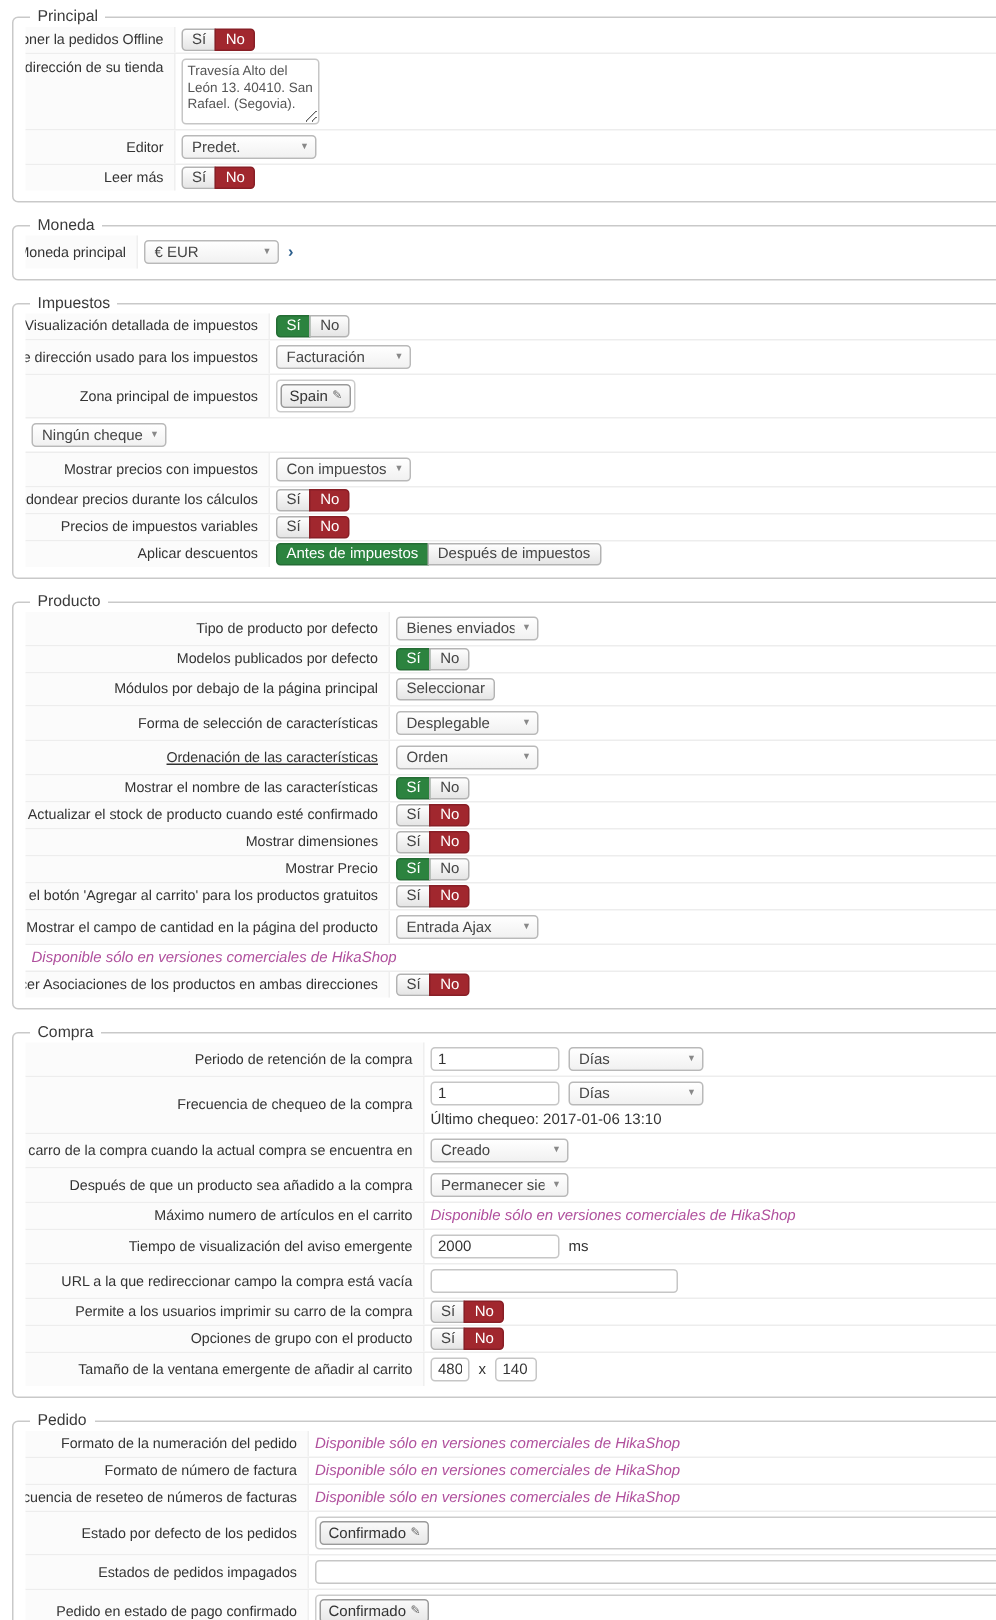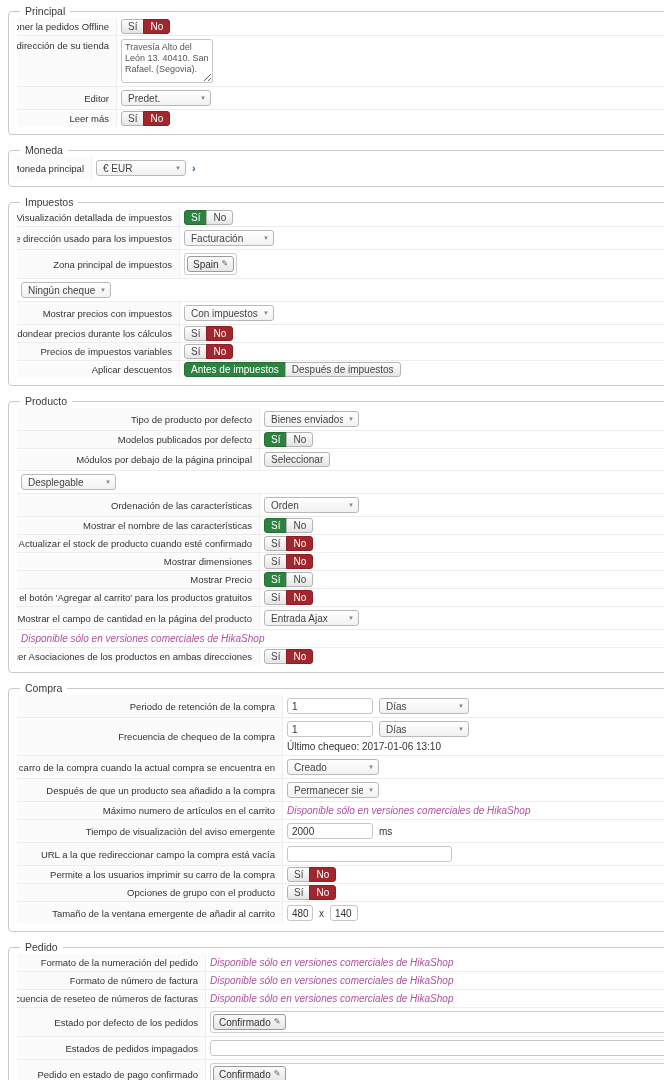--- a/index.html
+++ b/index.html
@@ -239,29 +239,30 @@
           </span>
         </div>
       </div>
       <div class="row pad">
         <div class="lab" style="width: 243px;">Módulos por debajo de la página principal</div>
         <div class="val">
           <span class="btn pushbtn">Seleccionar</span>
         </div>
       </div>
       <div class="row pad">
+        <div class="lab" style="width: 243px;">Forma de selección de características</div>
         <div class="val">
           <span class="select" style="width: 95px;">
             <span class="seltext">Desplegable</span>
             <span class="caret">▼</span>
           </span>
         </div>
       </div>
       <div class="row pad">
-        <div class="lab" style="width: 243px;">Ordenación de las características</div>
+        <div class="lab" style="width: 243px; text-decoration: underline;">Ordenación de las características</div>
         <div class="val">
           <span class="select" style="width: 95px;">
             <span class="seltext">Orden</span>
             <span class="caret">▼</span>
           </span>
         </div>
       </div>
       <div class="row">
         <div class="lab" style="width: 243px;">Mostrar el nombre de las características</div>
         <div class="val">

